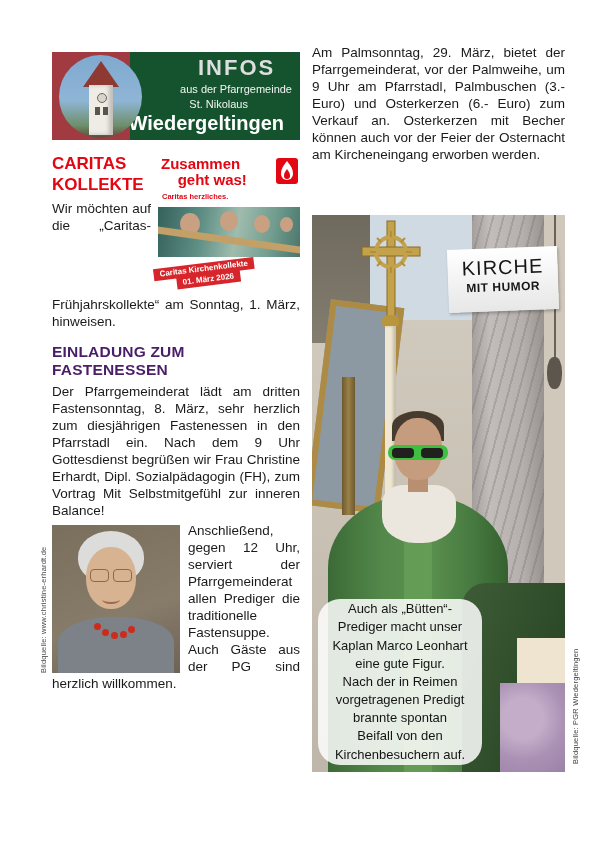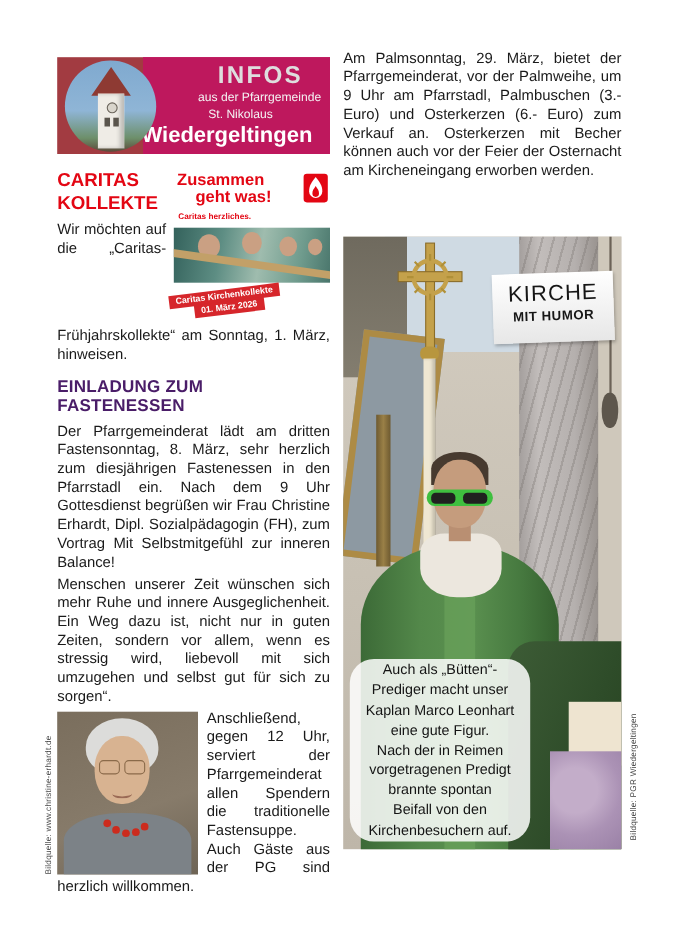--- a/index.html
+++ b/index.html
@@ -7,21 +7,21 @@
         font-family:"Liberation Sans","DejaVu Sans",sans-serif;color:#1a1a1a;}
   .col-left{position:absolute;left:52px;top:52px;width:248px;}
   .col-right{position:absolute;left:312px;top:44px;width:253px;}
   p{font-size:13.5px;line-height:1.26;text-align:justify;margin:0 0 3px 0;}
   .b{font-weight:normal;}
   .h-red{color:#e30613;font-weight:bold;font-size:17px;line-height:1.25;white-space:pre-line;margin:0 0 4px 0;}
   .h-purple{color:#4a1d68;font-weight:bold;font-size:15.5px;letter-spacing:.2px;margin:10px 0 4px 0;}
   
   .infobox{position:relative;width:248px;height:88px;margin:0 0 13px 0;}
   .infobox .red{position:absolute;left:0;top:0;width:78px;height:88px;background:#a23b41;}
-  .infobox .gray{position:absolute;left:78px;top:0;width:170px;height:88px;background:#be185d;}
+  .infobox .gray{position:absolute;left:78px;top:0;width:170px;height:88px;background:#14532d;}
   .infobox .circle{position:absolute;left:7px;top:3px;width:83px;height:83px;border-radius:50%;
       background:linear-gradient(180deg,#7fa9cf 0%,#8fb5d6 55%,#6d8f6a 85%,#5c4a3a 100%);overflow:hidden;}
   .tower-body{position:absolute;left:30px;top:30px;width:24px;height:50px;background:#efece6;box-shadow:inset -4px 0 4px rgba(0,0,0,.2);}
   .tower-roof{position:absolute;left:24px;top:6px;width:0;height:0;border-left:18px solid transparent;
       border-right:18px solid transparent;border-bottom:26px solid #8e3a33;}
   .tower-clock{position:absolute;left:38px;top:38px;width:8px;height:8px;border-radius:50%;background:#d9d5cc;border:1px solid #6b655c;}
   .tower-win{position:absolute;width:5px;height:8px;background:#5a554d;}
   .infobox .t-infos{position:absolute;left:68px;top:3px;font-size:22px;font-weight:bold;letter-spacing:2px;color:#dedede;}
   .infobox .t-sub1{position:absolute;right:8px;top:31px;font-size:11px;color:#f4f4f4;}
   .infobox .t-sub2{position:absolute;right:52px;top:46px;font-size:11px;color:#f4f4f4;}
@@ -144,41 +144,39 @@
       </div>
       <div class="h-red">CARITAS
 KOLLEKTE</div>
       <p><span>Wir möchten auf die „</span><span class="b">Caritas-Frühjahrskollekte</span><span>“ am </span><span class="b">Sonntag, 1. März,</span><span> hinweisen.</span></p>
       <div class="clear"></div>
     </div>
 
     <div>
       <div class="h-purple">EINLADUNG ZUM FASTENESSEN</div>
       <p><span>Der Pfarrgemeinderat lädt am dritten </span><span class="b">Fastensonntag, 8. März,</span><span> sehr herzlich zum diesjährigen Fastenessen in den Pfarrstadl ein. </span><span class="b">Nach dem 9 Uhr Gottesdienst</span><span> begrüßen wir </span><span class="b">Frau Christine Erhardt,</span><span> Dipl. Sozialpädagogin (FH), zum Vortrag  Mit Selbstmitgefühl zur inneren Balance!</span></p>
-      <p>
-      <span>Menschen unserer Zeit wünschen sich mehr Ruhe und innere Ausgeglichenheit. Ein Weg dazu ist, nicht nur in guten Zeiten, sondern vor allem, wenn es stressig wird, liebevoll mit sich umzugehen und selbst gut für sich zu sorgen“.</span></p>
       <div class="photo-wrap" id="womanPhoto">
         <div class="photo-woman">
           <div class="w-hair"></div>
           <div class="w-face"></div>
           <div class="w-glasses">
             <div class="w-lens" style="left:0"></div>
             <div class="w-lens" style="left:23px"></div>
           </div>
           <div class="w-smile"></div>
           <div class="w-top"></div>
           <div class="w-bead" style="left:42px;top:98px"></div>
           <div class="w-bead" style="left:50px;top:104px"></div>
           <div class="w-bead" style="left:59px;top:107px"></div>
           <div class="w-bead" style="left:68px;top:106px"></div>
           <div class="w-bead" style="left:76px;top:101px"></div>
         </div>
         <div class="v-caption v-cap-left">Bildquelle: www.christine-erhardt.de</div>
       </div>
-      <p><span>Anschließend, </span><span class="b">gegen 12 Uhr,</span><span> serviert der </span><span class="b">Pfarrgemeinderat</span><span> allen Spendern </span><span class="b">die traditionelle Fastensuppe</span><span>. Auch Gäste aus der PG sind herzlich willkommen.</span></p>
+      <p><span>Anschließend, </span><span class="b">gegen 12 Uhr,</span><span> serviert der </span><span class="b">Pfarrgemeinderat</span><span> allen Prediger </span><span class="b">die traditionelle Fastensuppe</span><span>. Auch Gäste aus der PG sind herzlich willkommen.</span></p>
       <div class="clear"></div>
     </div>
   </div>
 
   <div class="col-right">
     <p><span>Am </span><span class="b">Palmsonntag, 29. März,</span><span> bietet der </span><span class="b">Pfarrgemeinderat,</span><span> vor der Palmweihe, </span><span class="b">um 9 Uhr am Pfarrstadl</span><span>, Palmbuschen (3.- Euro) und Osterkerzen (6.- Euro) zum Verkauf an. Osterkerzen mit Becher können auch vor der Feier der Osternacht am Kircheneingang erworben werden.</span></p>
   </div>
 
   <div class="humor-wrap">
     <div class="photo-priest">

